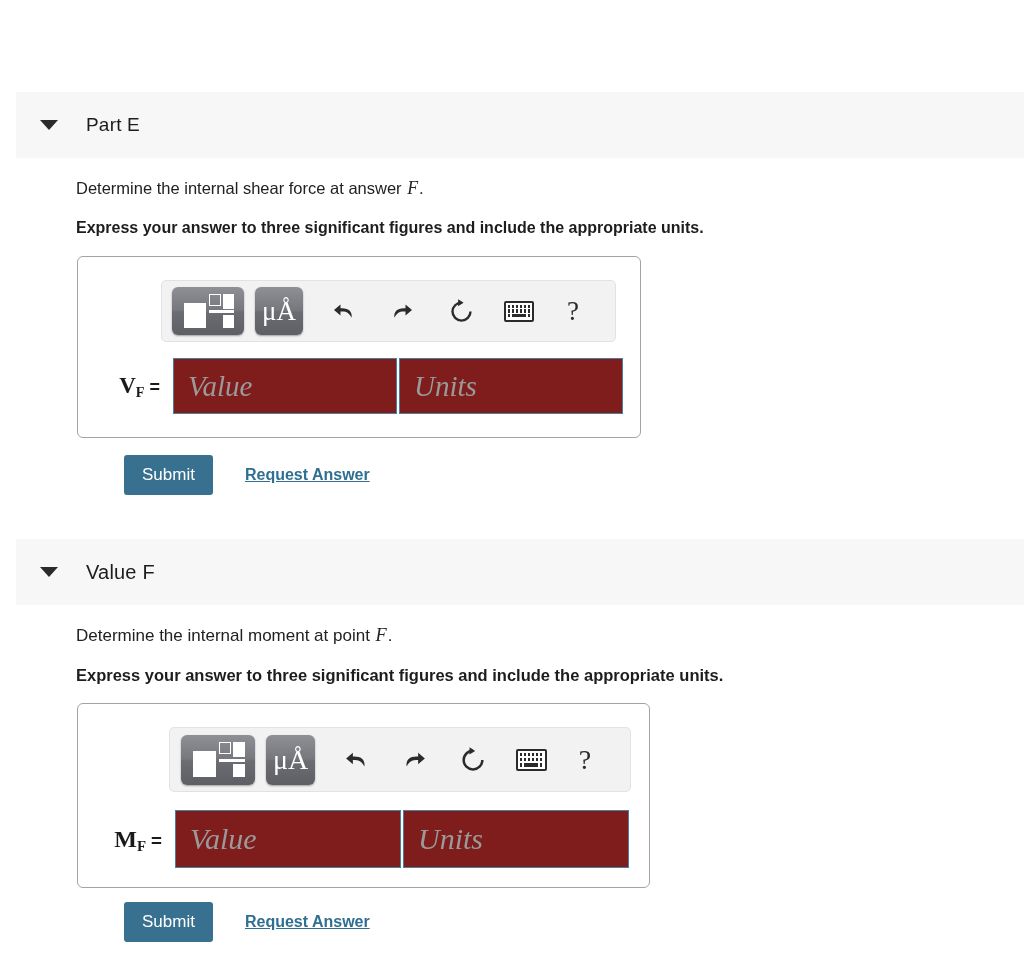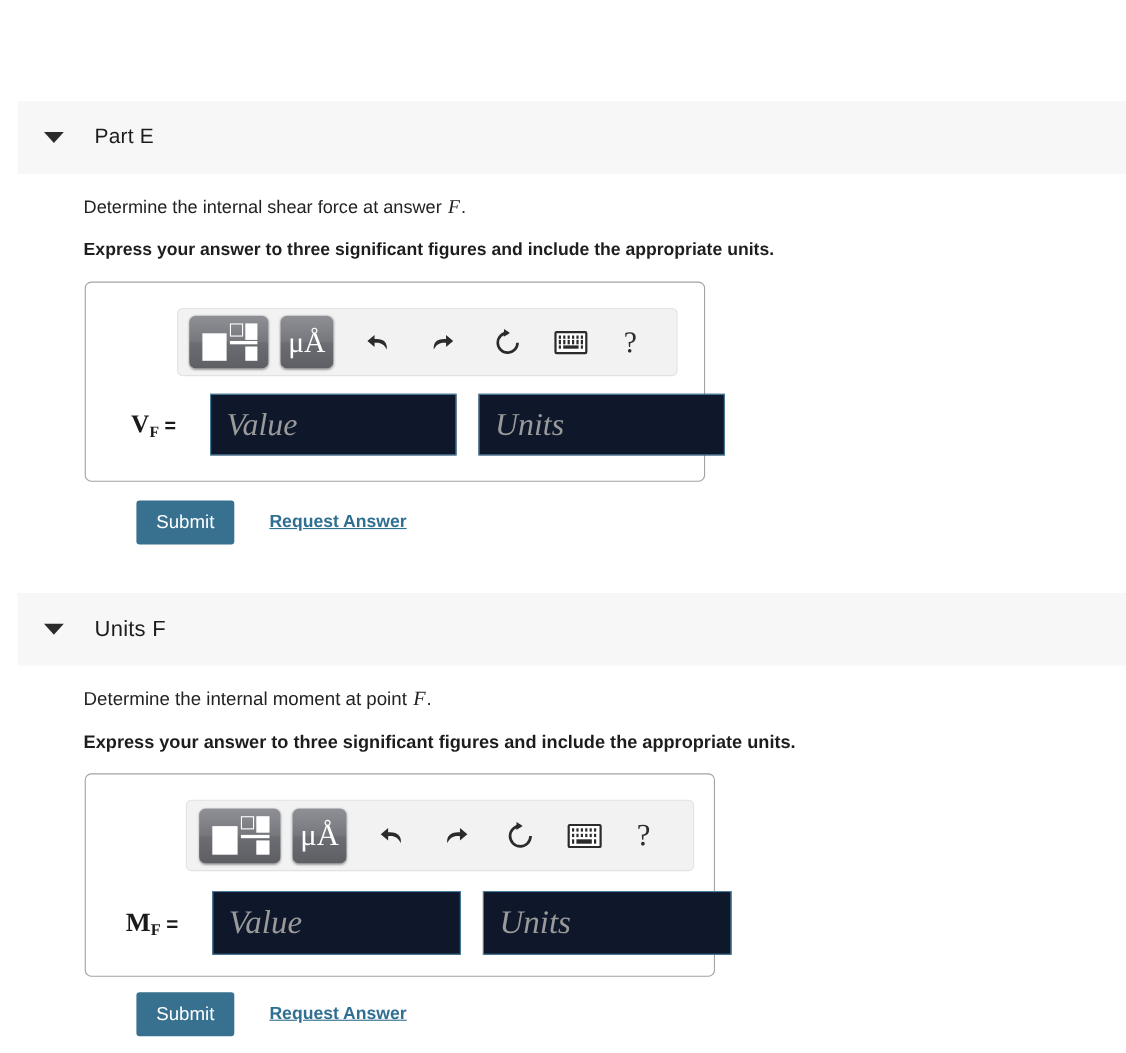--- a/index.html
+++ b/index.html
@@ -147,21 +147,20 @@
     padding: 2px;
     gap: 1.5px;
   }
   .kb span { background: #2b2b2b; display: block; }
 
   
   .input-row {
     position: absolute;
     display: flex;
     align-items: center;
-    gap: 18px;
   }
   .var-label {
     font-family: "Liberation Serif", serif;
     font-weight: bold;
     color: #1a1a1a;
     white-space: nowrap;
     text-align: right;
   }
   .var-label sub {
     font-size: 0.62em;
@@ -171,21 +170,21 @@
     top: 0.28em;
   }
   .var-label .eq {
     font-family: "Liberation Sans", sans-serif;
     font-weight: bold;
     font-size: 0.78em;
     padding-left: 5px;
   }
   .field {
     border: 1px solid #4a7fa0;
-    background: #0f172a;
+    background: #7f1d1d;
     box-sizing: border-box;
     display: flex;
     align-items: center;
     cursor: text;
   }
   .field .ph {
     font-family: "Liberation Serif", serif;
     font-style: italic;
     color: #9a9a9a;
     padding-left: 14px;
@@ -301,21 +300,21 @@
     </div>
   </div>
 
   <div class="submit-row" style="left:76px; top:455px;">
     <button class="submit-btn" style="height:40px; font-size:17px;">Submit</button>
     <a class="request-link" style="font-size:16px;">Request Answer</a>
   </div>
 
   <div class="part-header" style="top:539px;">
     <div class="disclosure-triangle"></div>
-    <div class="part-title f">Units F</div>
+    <div class="part-title f">Value F</div>
   </div>
 
   <div class="prompt" style="top:625px; font-size:17px;text-align:center;">
     <span>Determine the internal moment at point </span><span class="mathvar">F</span><span>.</span>
   </div>
 
   <div class="bold-note" style="top:666px; font-size:16.5px;">Express your answer to three significant figures and include the appropriate units.</div>
 
   <div class="answer-box" style="left:77px; top:703px; width:573px; height:185px;">
 

